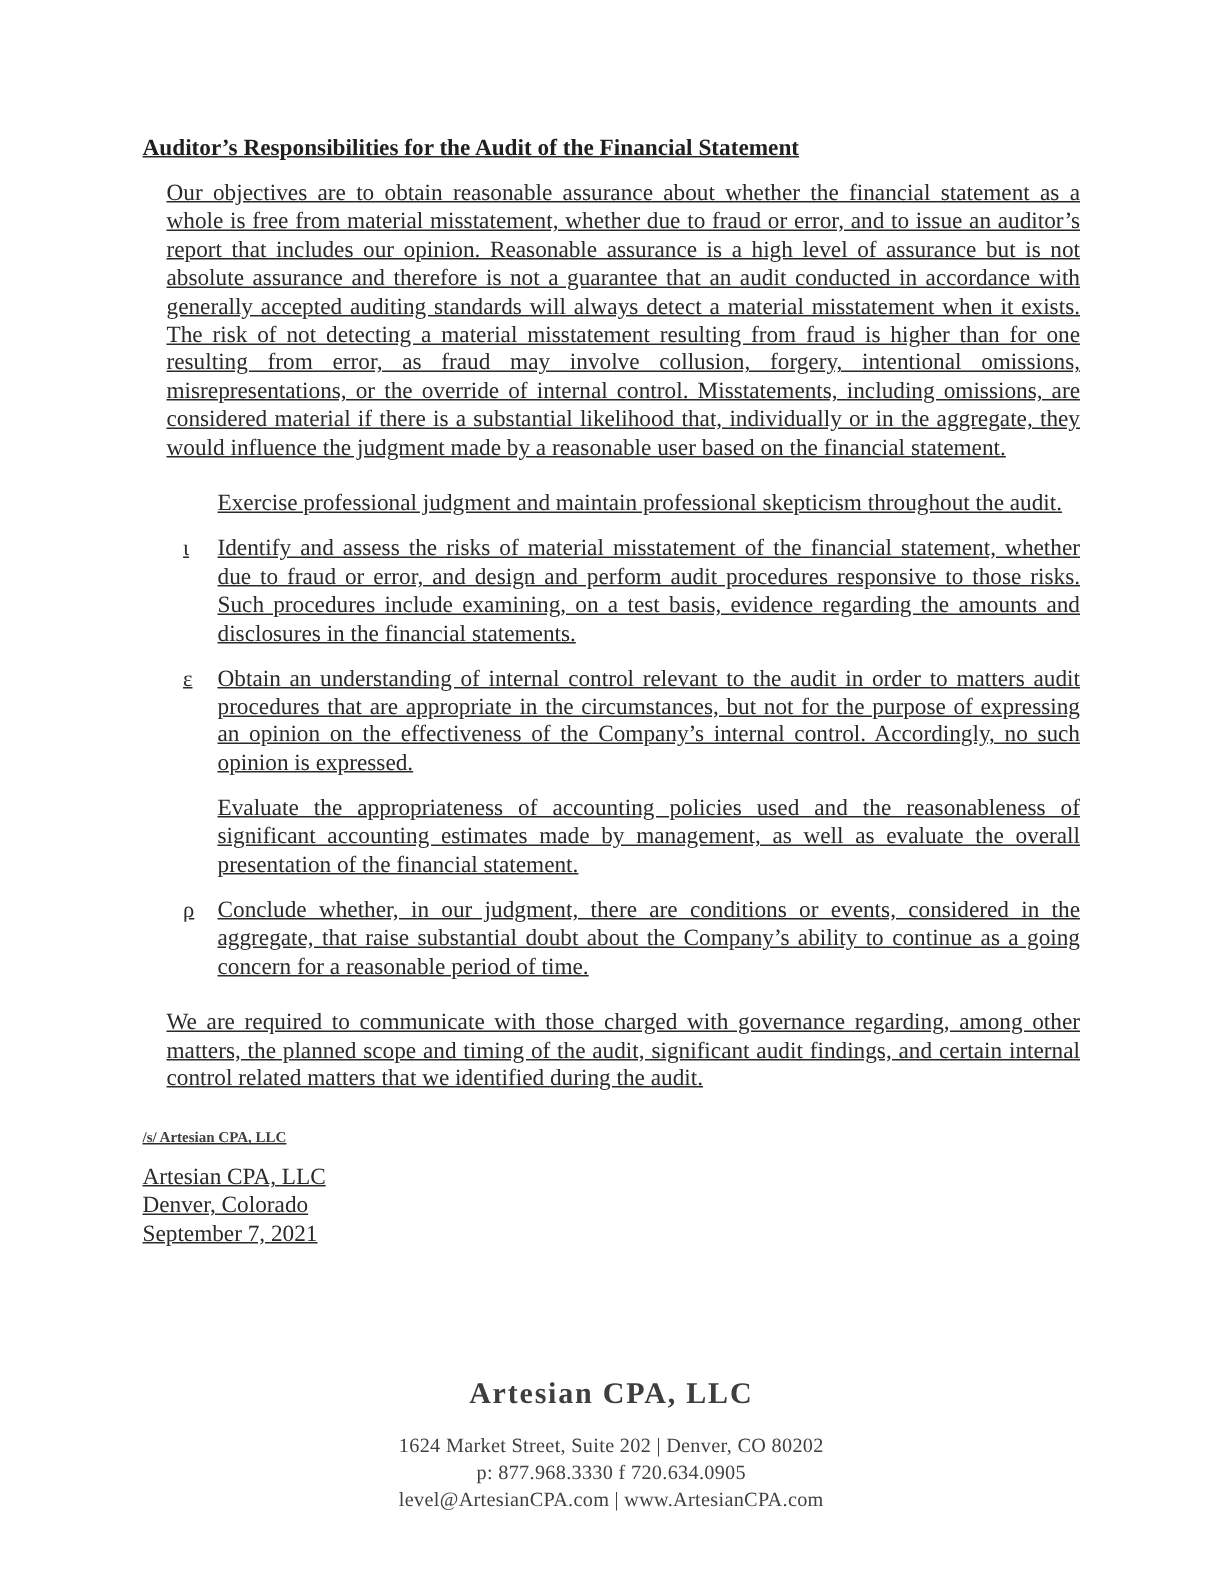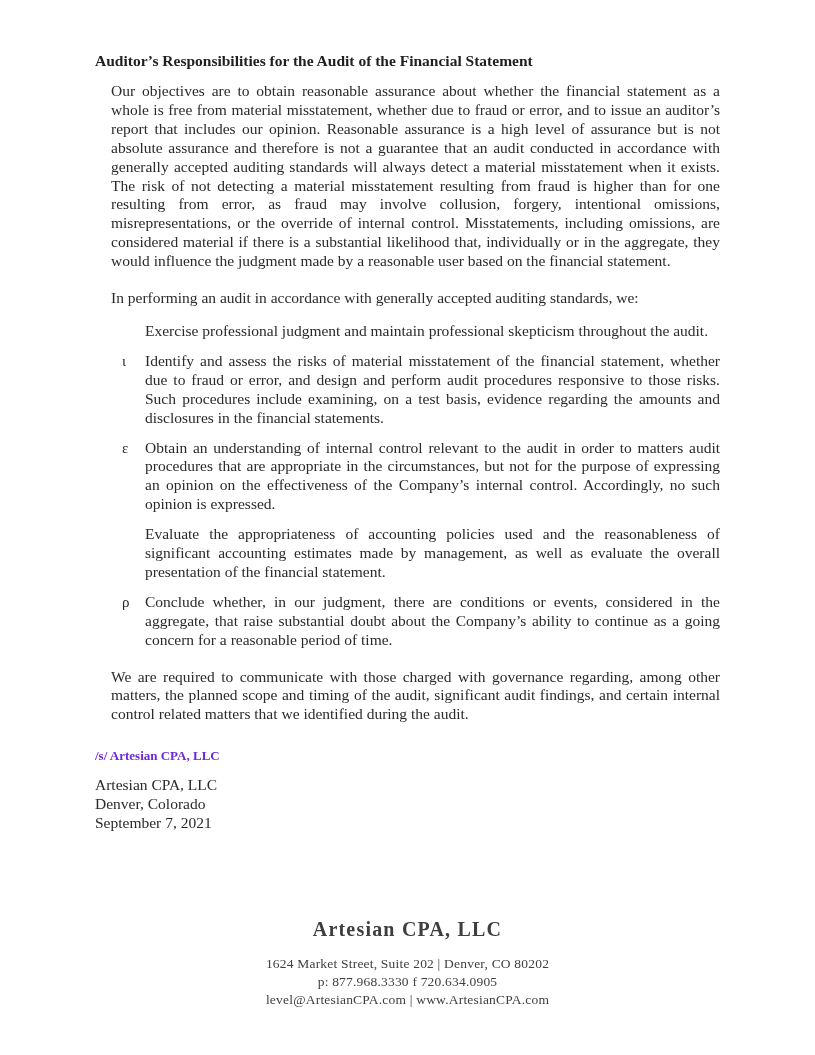--- a/index.html
+++ b/index.html
@@ -13,22 +13,23 @@
     position: relative;
     overflow: hidden;
   }
   .page {
     position: relative;
     width: 815px;
     height: 1055px;
     background: #ffffff;
   }
   .content {
-    padding: 52px 95px 0 95px;
+    padding: 90px 95px 0 95px;
     width: 815px;
+    text-decoration: underline;
   }
   .heading {
     font-size: 15.5px;
     font-weight: 700;
     margin: 0 0 12px 0;
     color: #1f1f1f;
   }
   .para {
     font-size: 15.5px;
     line-height: 1.22;
@@ -55,24 +56,24 @@
     color: #2a2a2a;
   }
   .li .li-text {
     flex: 1;
     text-align: justify;
   }
   .signature {
     margin-top: 24px;
   }
   .sig-line {
-    font-size: 13px;
+    font-size: 10px;
     font-weight: 700;
     margin: 0 0 12px 0;
-    color: #6d28d9;
+    color: #404040;
   }
   .sig-detail {
     font-size: 15.5px;
     line-height: 1.22;
     margin: 0;
   }
   .footer {
     position: absolute;
     left: 0;
     right: 0;
@@ -97,21 +98,20 @@
 </head>
 <body>
 
 <div class="page">
   <div class="content">
 
     <h1 class="heading">Auditor’s Responsibilities for the Audit of the Financial Statement</h1>
 
     <p class="para">Our objectives are to obtain reasonable assurance about whether the financial statement as a whole is free from material misstatement, whether due to fraud or error, and to issue an auditor’s report that includes our opinion. Reasonable assurance is a high level of assurance but is not absolute assurance and therefore is not a guarantee that an audit conducted in accordance with generally accepted auditing standards will always detect a material misstatement when it exists. The risk of not detecting a material misstatement resulting from fraud is higher than for one resulting from error, as fraud may involve collusion, forgery, intentional omissions, misrepresentations, or the override of internal control. Misstatements, including omissions, are considered material if there is a substantial likelihood that, individually or in the aggregate, they would influence the judgment made by a reasonable user based on the financial statement.</p>
 
-    <p class="para intro">In performing an audit in accordance with generally accepted auditing standards, we:</p>
 
     <div class="list">
 
       <div class="li">
         <span class="marker"></span>
         <span class="li-text">Exercise professional judgment and maintain professional skepticism throughout the audit.</span>
       </div>
 
       <div class="li">
         <span class="marker">ι</span>

